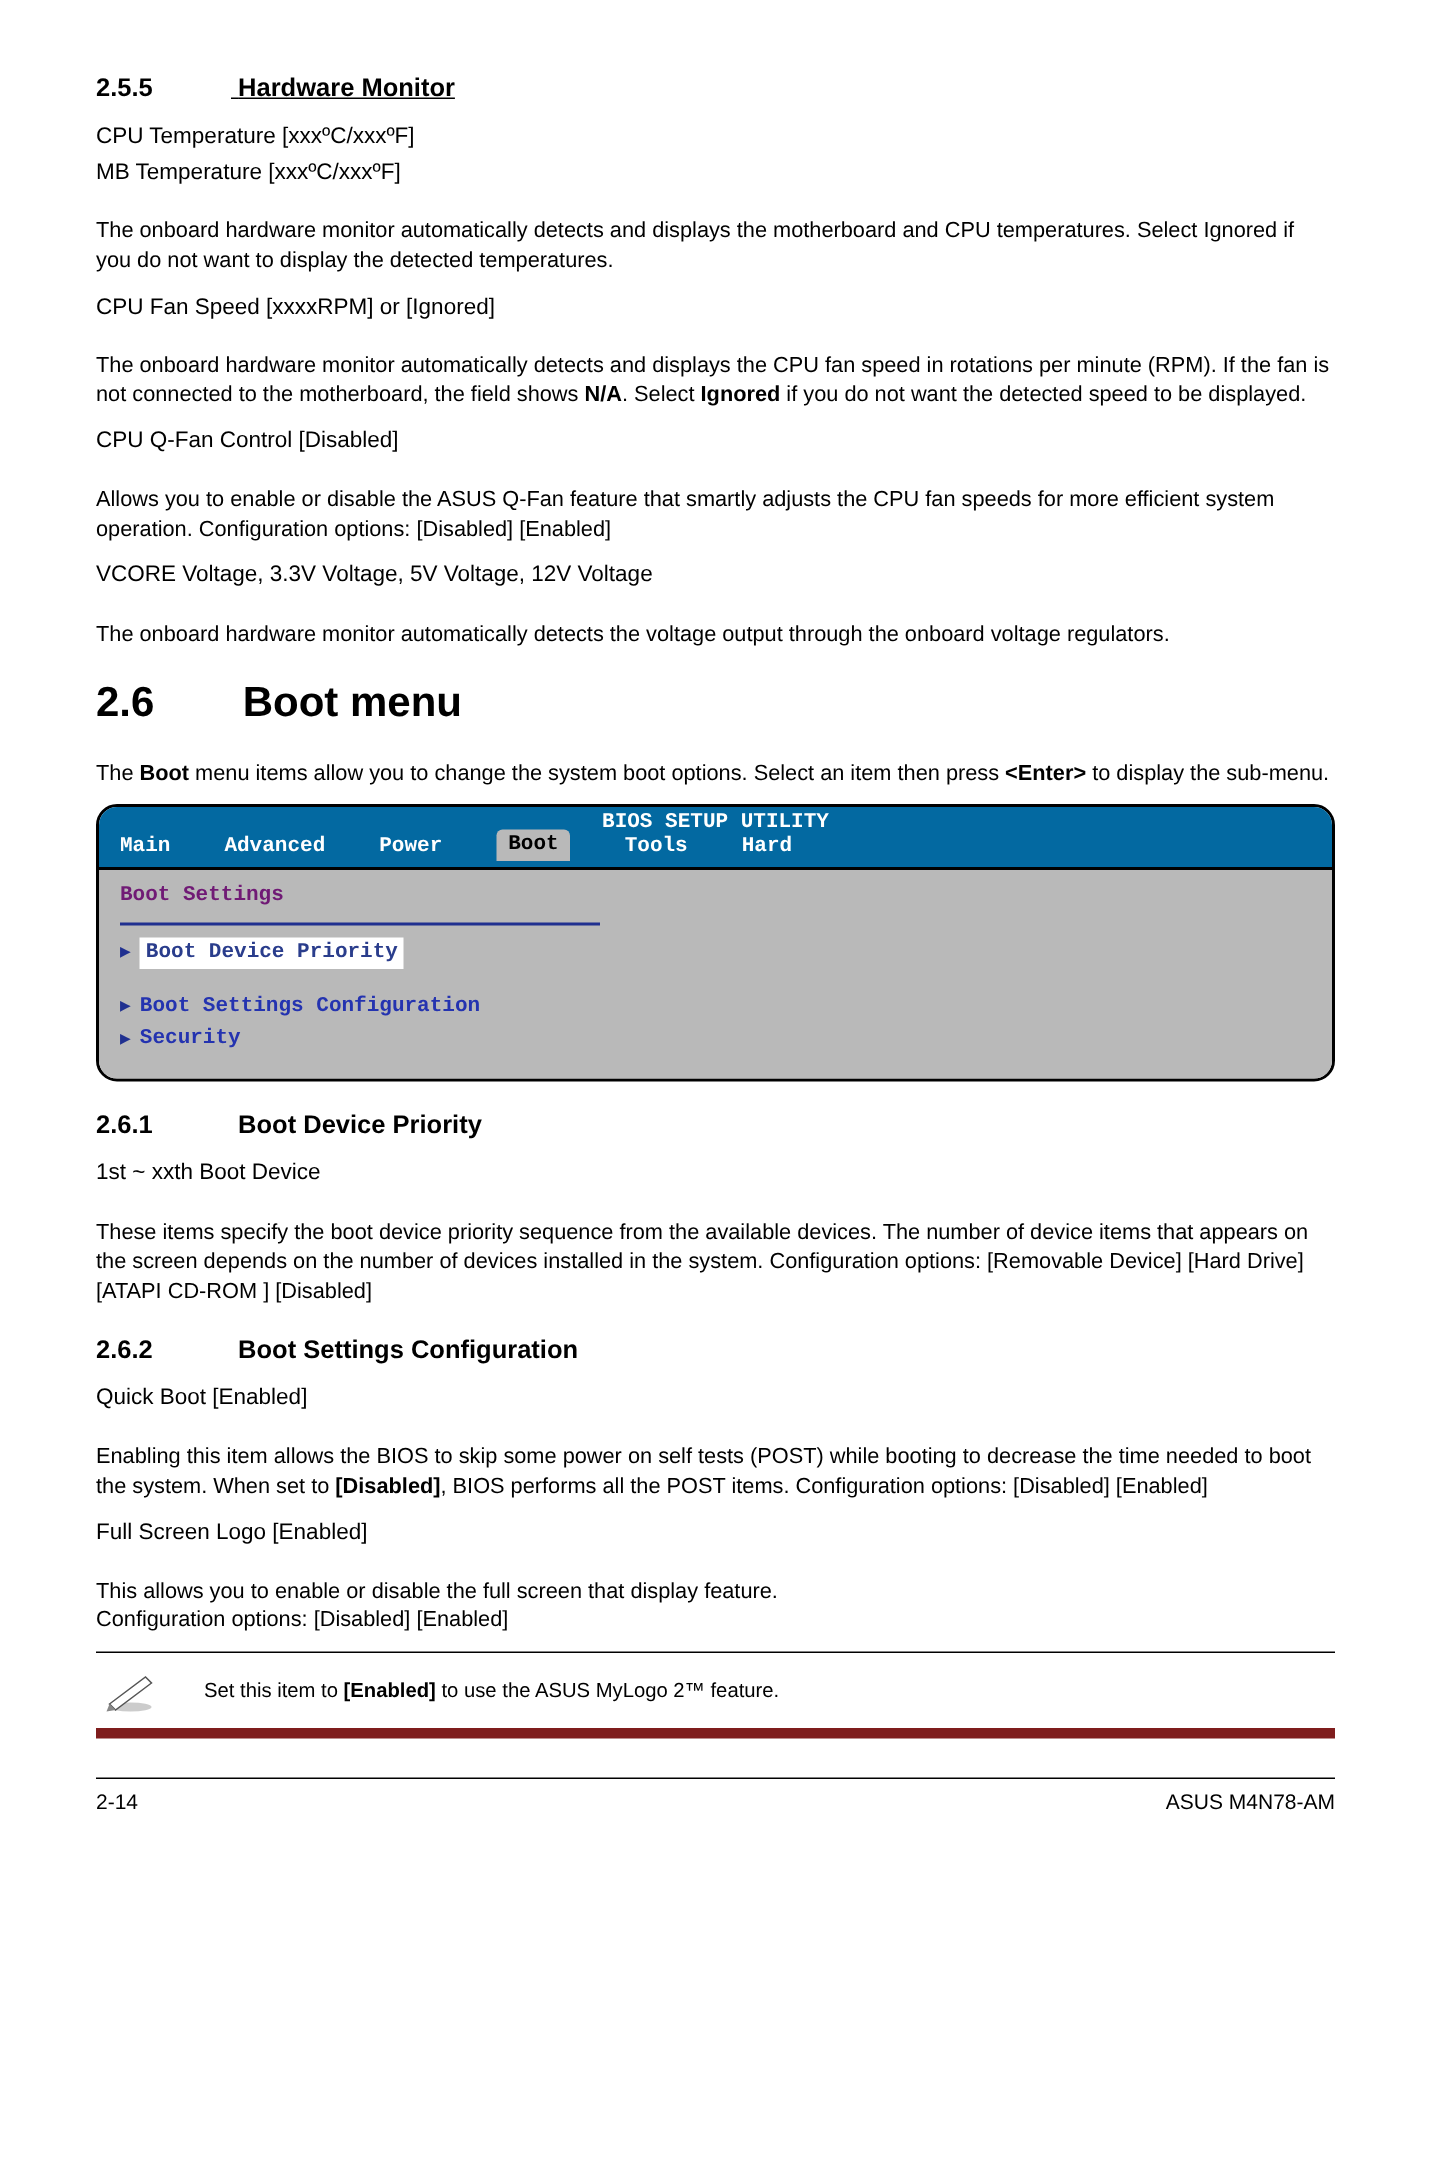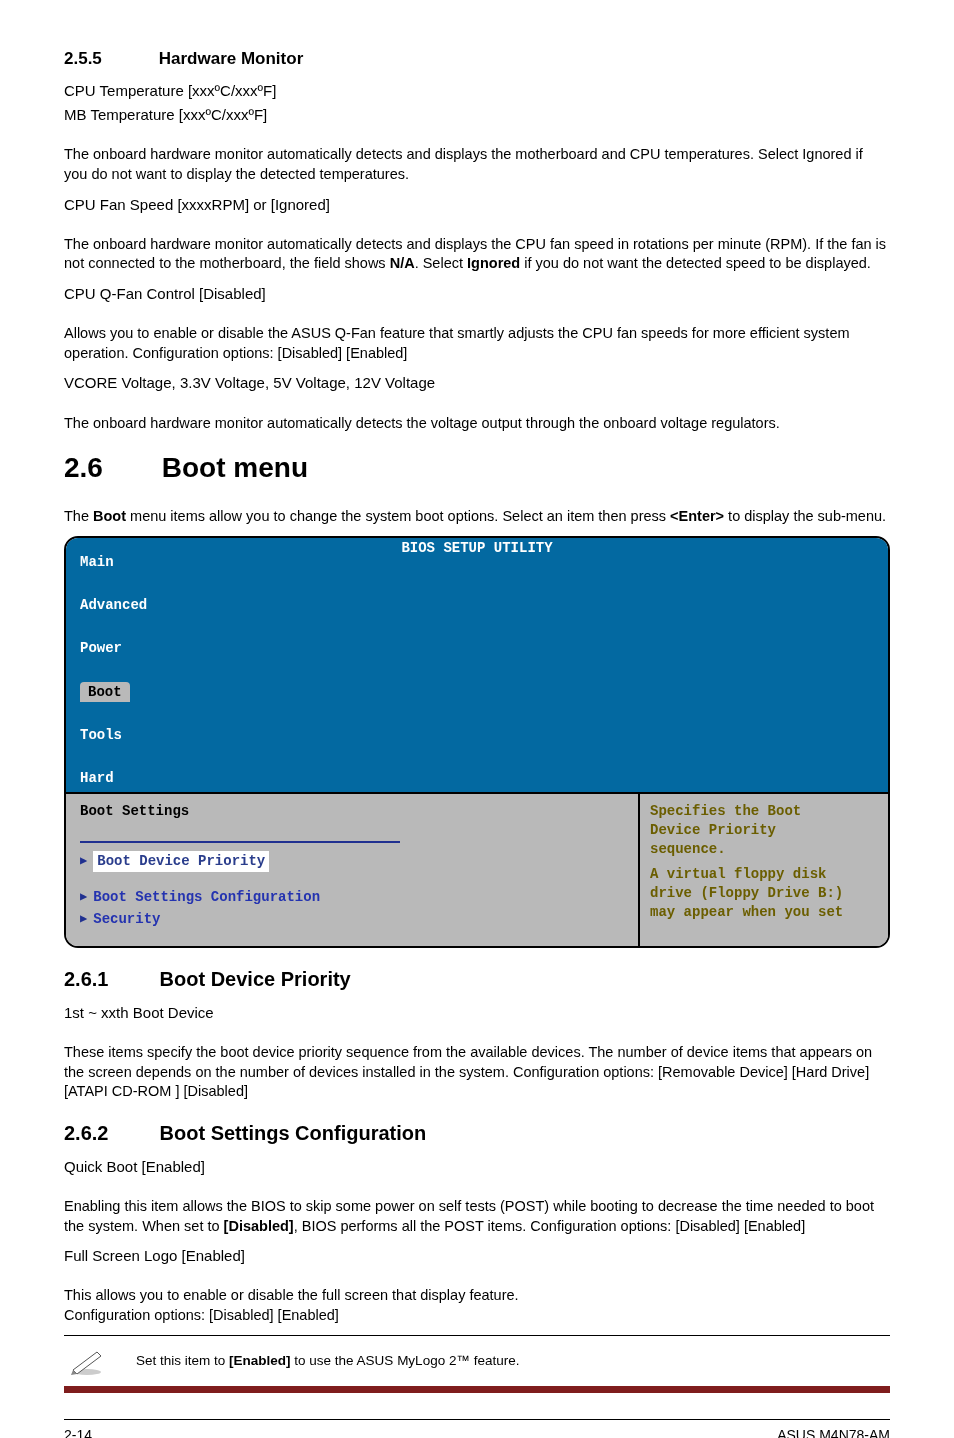--- a/index.html
+++ b/index.html
@@ -6,23 +6,23 @@
   html, body { background: #fff; }
   body {
     font-family: Arial, Helvetica, sans-serif;
     color: #000;
     width: 954px;
     margin: 0 auto;
     padding: 48px 64px 24px 64px;
     font-size: 14.5px;
     line-height: 1.35;
   }
-  h2.section-heading { font-size: 17px; font-weight: bold; margin-bottom: 6px; }
+  h2.section-heading { font-size: 17px; font-weight: bold; margin-bottom: 6px; text-decoration: underline; }
   h2.section-heading .num { display:inline-block; width: 90px; }
-  h2.subsection { font-size: 20px; font-weight: bold; margin: 10px 0 6px 0; }
+  h2.subsection { font-size: 17px; font-weight: bold; margin: 10px 0 6px 0; }
   h2.subsection .num { display:inline-block; width:90px; }
   h3.para-head { font-size: 15px; font-weight: normal; margin: 10px 0 4px 0; }
   p.body { margin: 20px 0 10px 0; }
   h1.boot { font-size: 28px; font-weight: bold; margin: 16px 0 10px 0; }
   h1.boot .num { display:inline-block; width:90px; }
 
   
   .bios-wrap {
     margin: 10px 0 18px 0;
     border-radius: 14px;
@@ -39,46 +39,45 @@
     padding: 0;
   }
   .bios-title-row {
     text-align: center;
     padding: 3px 0 0 0;
     color: #fff;
     line-height: 1.1;
   }
   .bios-tabs {
     display:flex;
-    align-items:flex-start;
+    align-items:flex-end;
     padding: 0 14px 4px 14px;
-    gap: 24px;
+    gap: 36px;
     margin-top:-4px;
-    flex-direction:column;
   }
   .bios-tabs span { color:#fff; }
   .bios-tab-active {
     background:#b9b9b9;
     color:#000 !important;
     padding: 1px 8px 1px 8px;
     border-top-left-radius:4px;
     border-top-right-radius:4px;
   }
   .bios-body {
     display:flex;
     background:#b9b9b9;
     border-top:2px solid #000;
   }
   .bios-left {
     flex: 1 1 auto;
     padding: 8px 14px 14px 14px;
     color:#2433b0;
     position:relative;
   }
-  .bios-left .settings-title { color:#000000; margin-bottom:20px; }
+  .bios-left .settings-title { color:#701a75; margin-bottom:8px; }
   .bios-left hr.sep {
     border:none;
     border-top: 2px solid #203090;
     width: 320px;
     margin: 2px 0 8px 0;
   }
   .bios-left .sel {
     background:#fff;
     color:#2a3d8c;
     display:inline-block;
@@ -174,29 +173,20 @@
       <div style="height:10px"></div>
       <div class="row">
         <span class="tri">▶</span>
         <span>Boot Settings Configuration</span>
       </div>
       <div class="row">
         <span class="tri">▶</span>
         <span>Security</span>
       </div>
     </div>
-    <div class="bios-right">
-      <div class="bios-yellow">Specifies the Boot</div>
-      <div class="bios-yellow">Device Priority</div>
-      <div class="bios-yellow">sequence.</div>
-      <div style="height:6px"></div>
-      <div class="bios-yellow">A virtual floppy disk</div>
-      <div class="bios-yellow">drive (Floppy Drive B:)</div>
-      <div class="bios-yellow">may appear when you set</div>
-    </div>
   </div>
 </div>
 
 <h2 class="subsection">
   <span class="num">2.6.1</span>
   <span>Boot Device Priority</span>
 </h2>
 <h3 class="para-head">1st ~ xxth Boot Device</h3>
 <p class="body" style="white-space:pre-line">These items specify the boot device priority sequence from the available devices. The number of device items that appears on the screen depends on the number of devices installed in the system. Configuration options: [Removable Device] [Hard Drive]
 [ATAPI CD-ROM ] [Disabled]</p>

